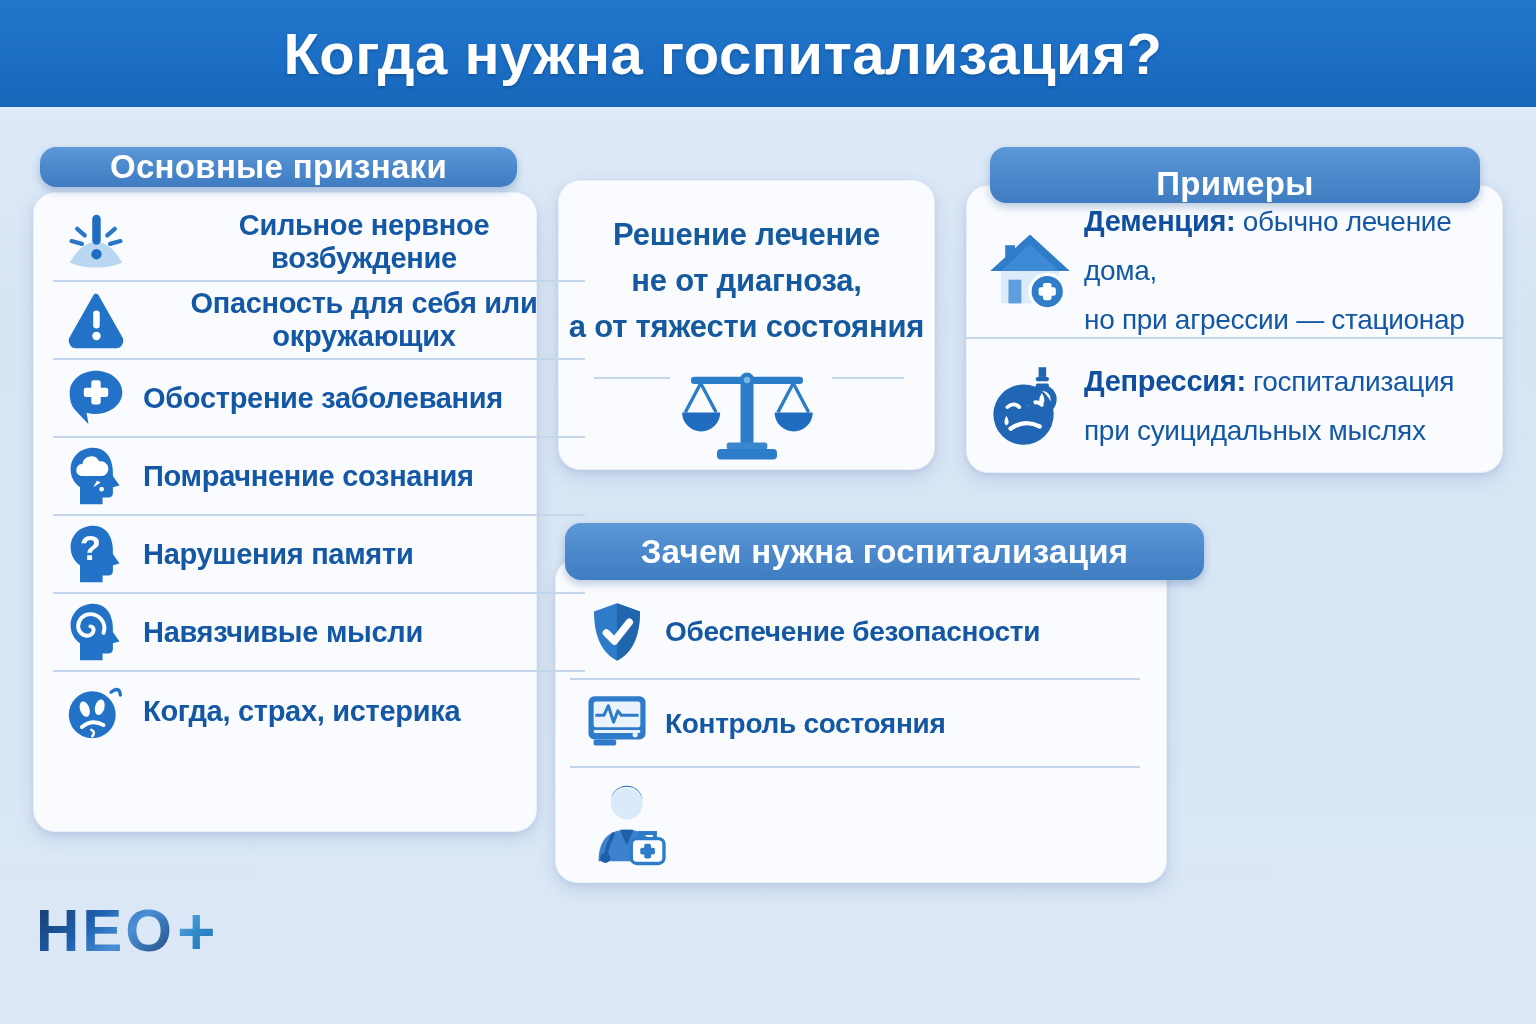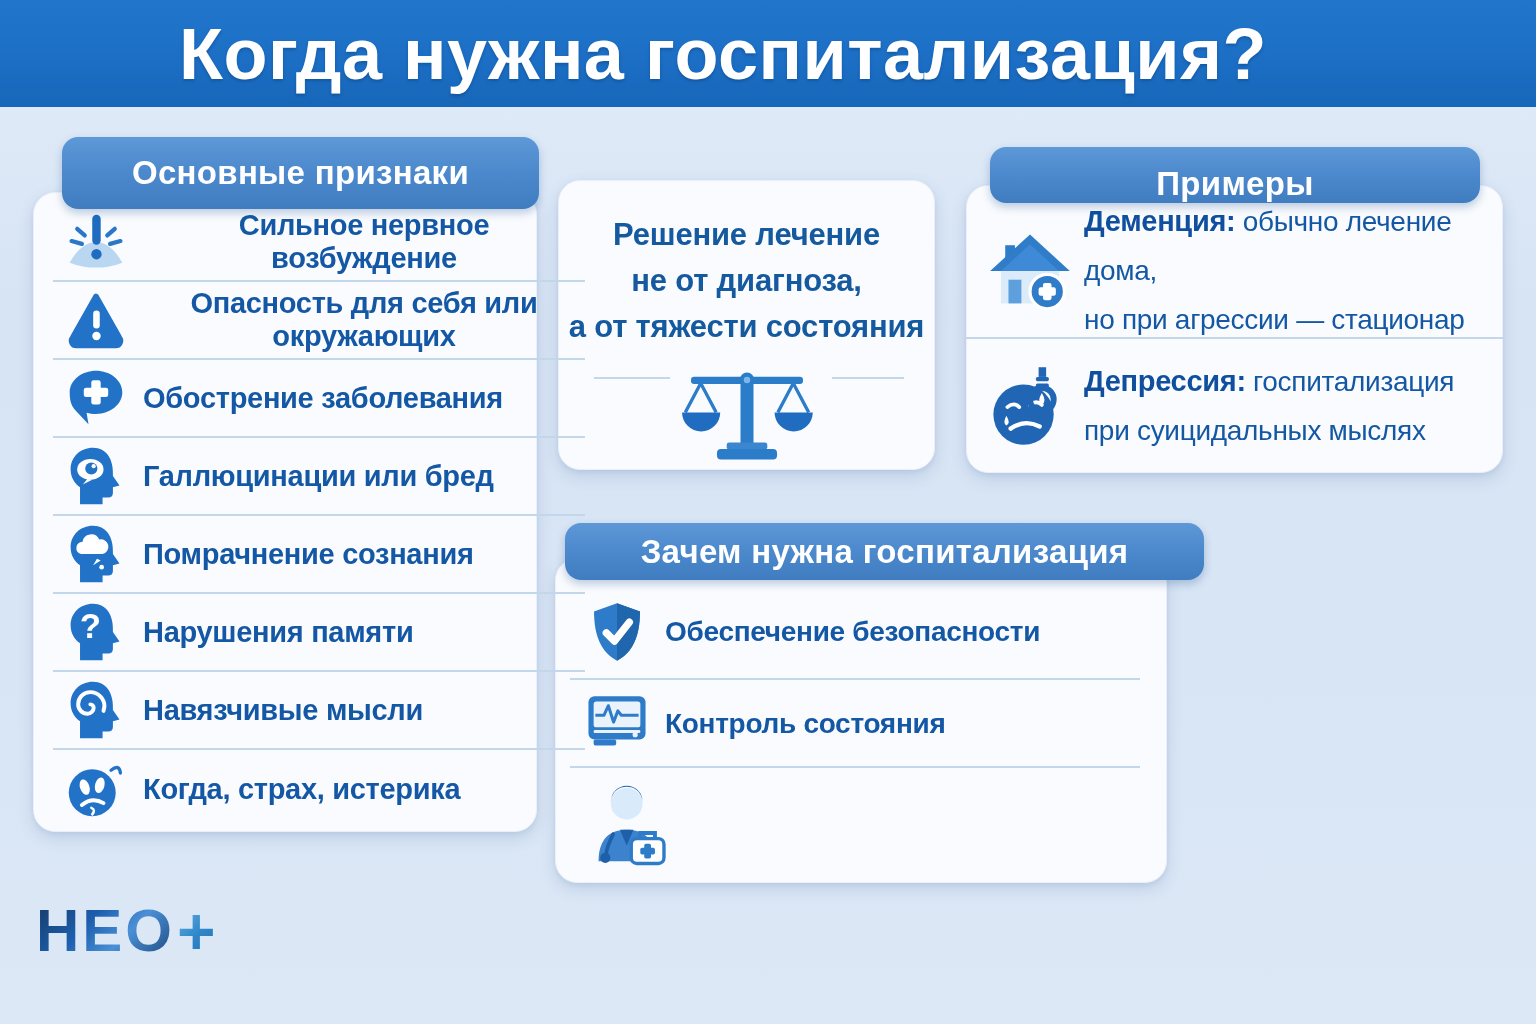--- a/index.html
+++ b/index.html
@@ -20,21 +20,21 @@
   }
   .stage{position:absolute;inset:0;}
 
   
   .header{
     position:absolute;left:0;top:0;width:1536px;height:107px;
     background:linear-gradient(180deg,#2176cb 0%,var(--header-bg) 60%,#1766b8 100%);
     display:flex;align-items:center;justify-content:center;
   }
   .header h1{
-    color:#ffffff;font-size:72px;font-weight:700;letter-spacing:0.5px;
+    color:#ffffff;font-size:58px;font-weight:700;letter-spacing:0.5px;
     transform:translateX(-45px);
     text-shadow:0 2px 3px rgba(10,50,100,.35);
   }
 
   
   .card{
     position:absolute;background:var(--card-bg);
     border:1px solid #e9f0f9;border-radius:22px;
     box-shadow:0 6px 16px rgba(50,90,150,.16), 0 2px 4px rgba(50,90,150,.08);
   }
@@ -108,21 +108,21 @@
     </symbol>
   </defs>
 </svg>
 
 <div class="stage">
 
   <div class="header">
     <h1>Когда нужна госпитализация?</h1>
   </div>
 
-  <div class="pill" style="left:40px;top:137px;width:477px;height:72px;margin-left:22px;">
+  <div class="pill" style="left:40px;top:147px;width:477px;height:40px;">
     <span>Основные признаки</span>
   </div>
   <div class="card" style="left:33px;top:192px;width:504px;height:640px;"></div>
   <div class="signs-rows">
 
     <div class="sign-row">
       <span class="icon">
         <svg viewBox="0 0 66 66">
           <path d="M5 55 C14 39 24 33 33 33 C42 33 52 39 61 55 C43 62 23 62 5 55 Z" fill="#b9d7f1"></path>
           <path d="M13 19 L21 26 M7 32 L18 35 M53 19 L45 26 M59 32 L48 35" stroke="#2a76c7" stroke-width="4.5" stroke-linecap="round"></path>
@@ -148,32 +148,20 @@
       <span class="icon">
         <svg viewBox="0 0 66 66">
           <path d="M33 4 C48 4 61 14 61 27 C61 40 48 50 33 50 C29.5 50 26 49.6 23 48.7 L25 61 L11 46 C6 41 5 34 5 27 C5 14 18 4 33 4 Z" fill="#2273c8"></path>
           <rect x="28" y="14" width="10" height="26" rx="2.5" fill="#fff"></rect>
           <rect x="20" y="22" width="26" height="10" rx="2.5" fill="#fff"></rect>
         </svg>
       </span>
       <span class="item-label">Обострение заболевания</span>
     </div>
 
-    <div class="sign-row">
-      <span class="icon">
-        <svg viewBox="0 0 66 66">
-          <use href="#head-shape"></use>
-          <ellipse cx="27" cy="26" rx="14" ry="11" fill="#fff"></ellipse>
-          <path d="M24 36 L19 42 L29 37 Z" fill="#fff"></path>
-          <circle cx="28" cy="25" r="6.5" fill="#2273c8"></circle>
-          <circle cx="30.5" cy="22.5" r="2.2" fill="#fff"></circle>
-        </svg>
-      </span>
-      <span class="item-label">Галлюцинации или бред</span>
-    </div>
 
     <div class="sign-row">
       <span class="icon">
         <svg viewBox="0 0 66 66">
           <use href="#head-shape"></use>
           <path d="M17 33 a6.5 6.5 0 0 1 1.5 -12.8 a9.5 9.5 0 0 1 18 -2.7 a7 7 0 0 1 3.5 15.5 Z" fill="#fff"></path>
           <path d="M34 38 L30 45 L38 40 Z" fill="#fff"></path>
           <circle cx="39" cy="47" r="2.5" fill="#fff"></circle>
         </svg>
       </span>

